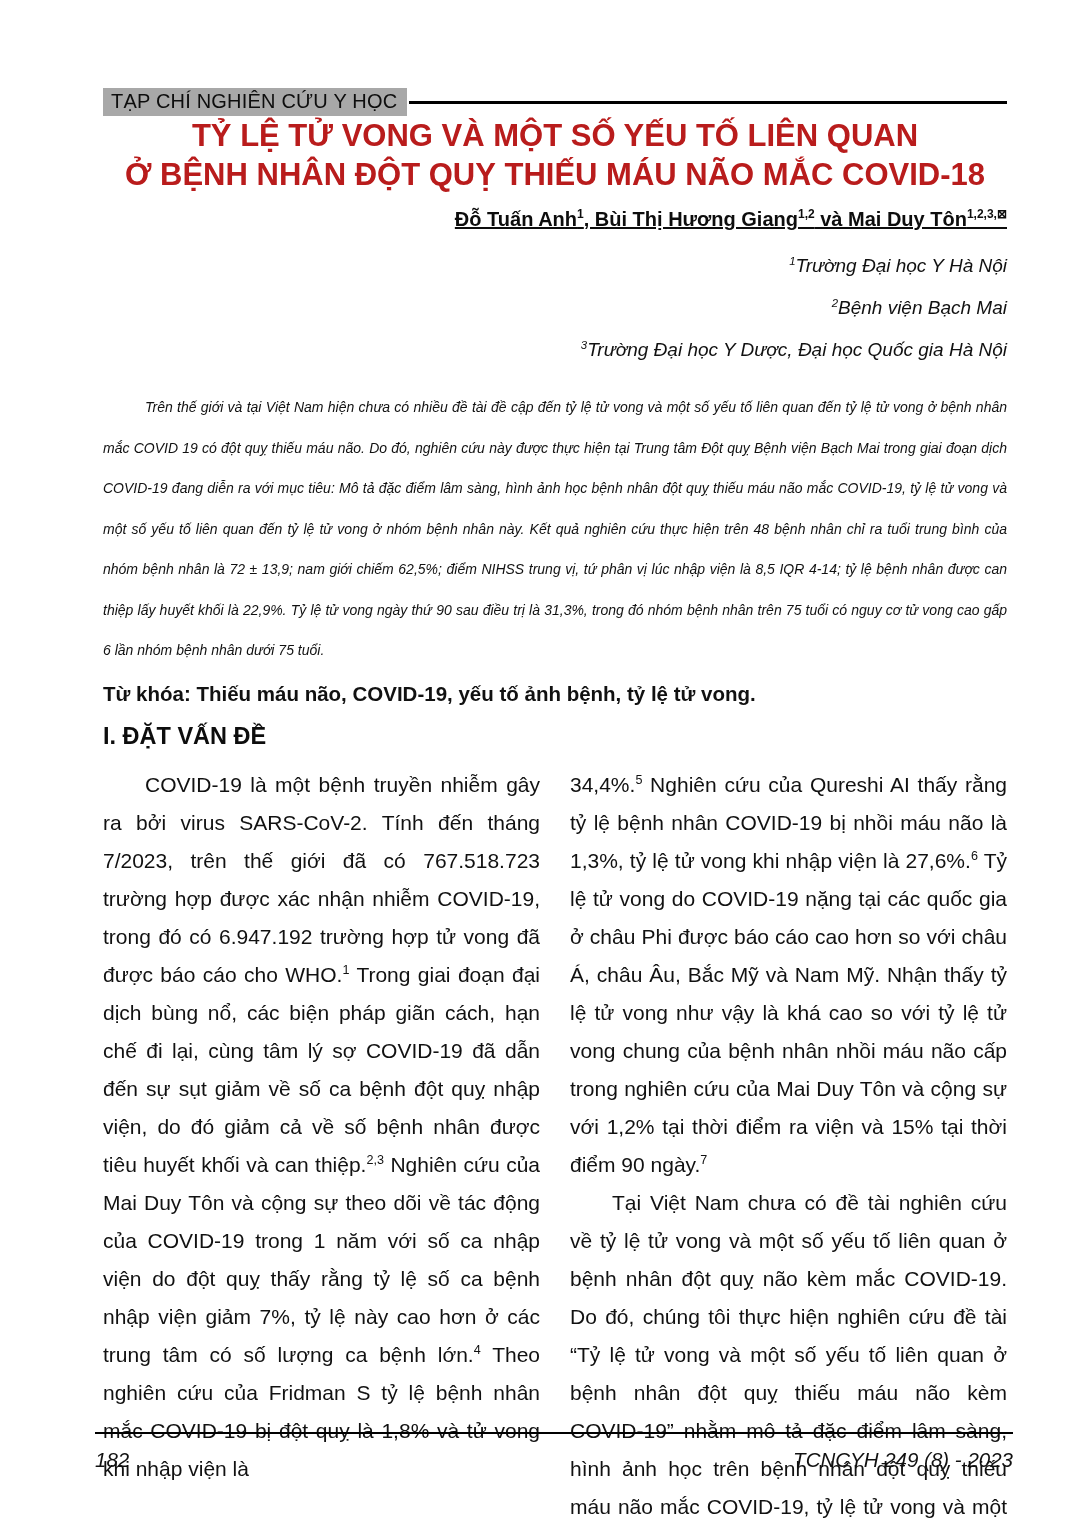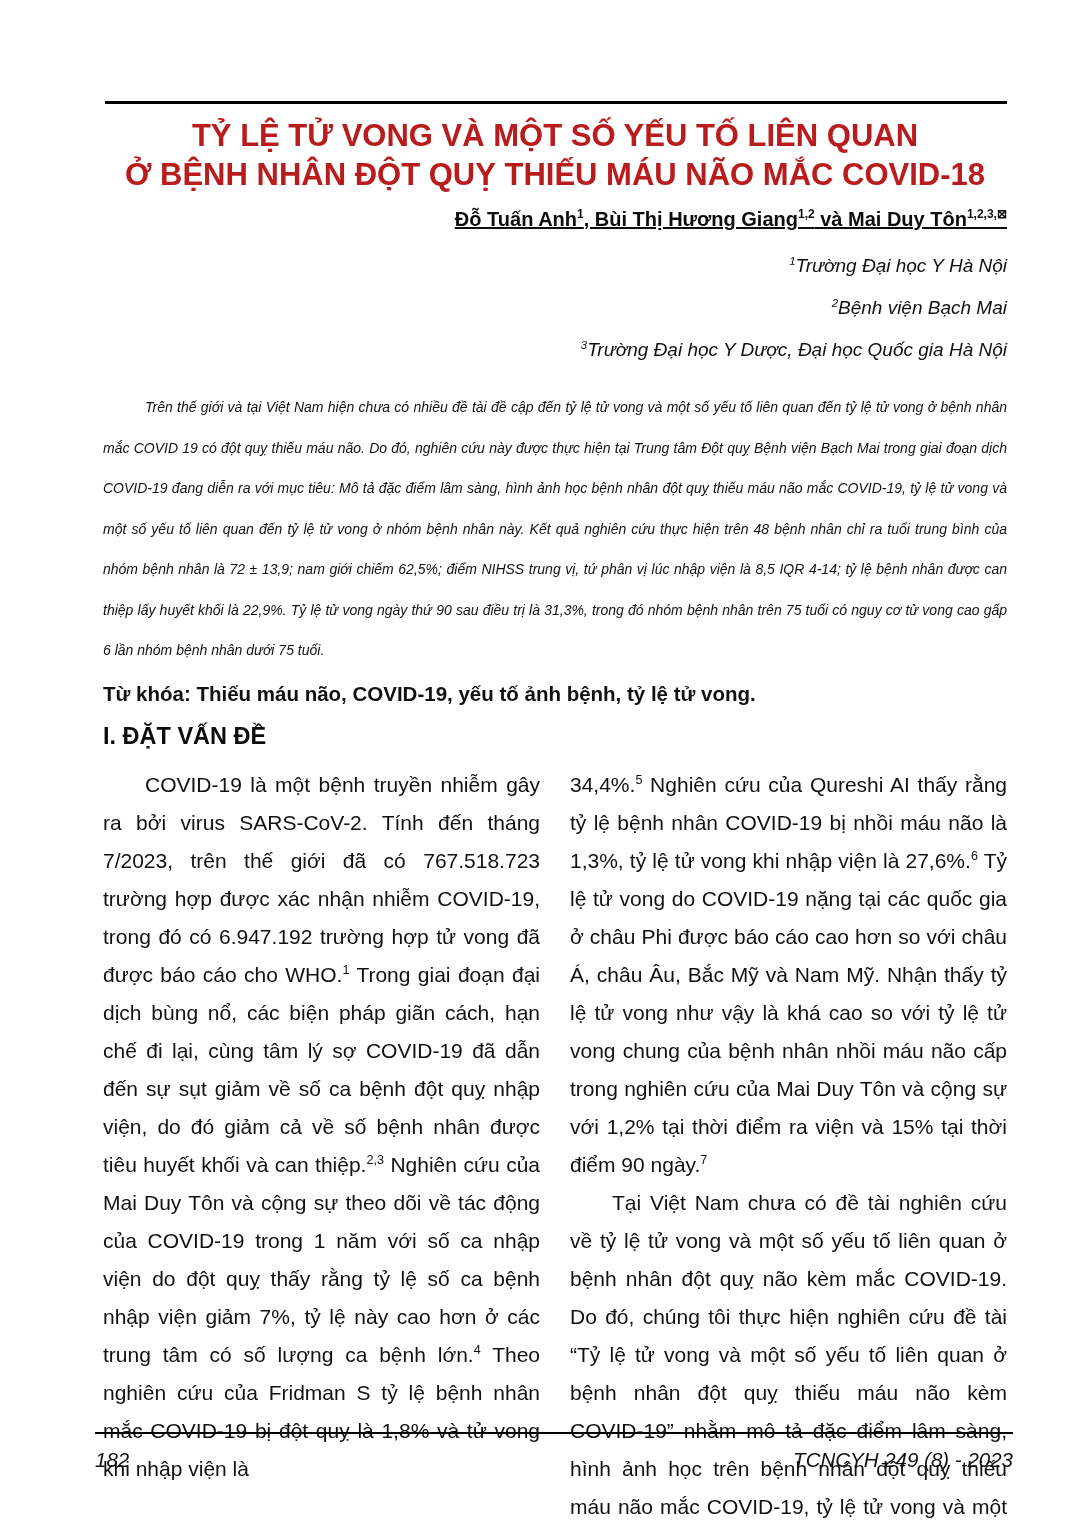--- a/index.html
+++ b/index.html
@@ -119,20 +119,21 @@
     font-style: italic;
     font-size: 20.5px;
   }
 </style>
 </head>
 <body>
 
 <div class="page">
 
   <div class="header-row">
+    <span class="journal-name">TẠP CHÍ NGHIÊN CỨU Y HỌC</span>
     <span class="header-rule"></span>
   </div>
 
   <h1 class="title">
     <div>TỶ LỆ TỬ VONG VÀ MỘT SỐ YẾU TỐ LIÊN QUAN</div>
     <div>Ở BỆNH NHÂN ĐỘT QUỴ THIẾU MÁU NÃO MẮC COVID-18</div>
   </h1>
 
   <div class="authors">Đỗ Tuấn Anh<sup>1</sup>, Bùi Thị Hương Giang<sup>1,2</sup> và Mai Duy Tôn<sup>1,2,3,⊠</sup></div>
 

